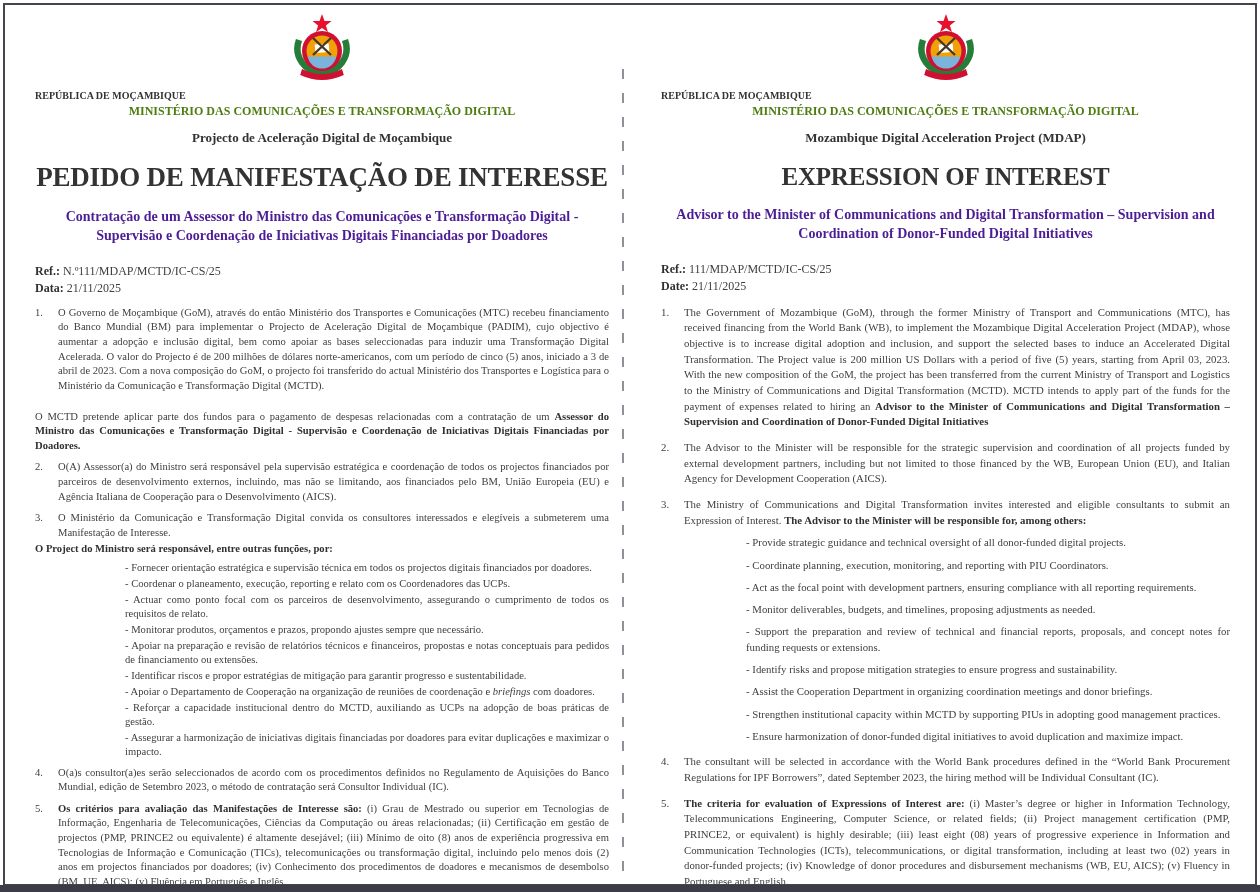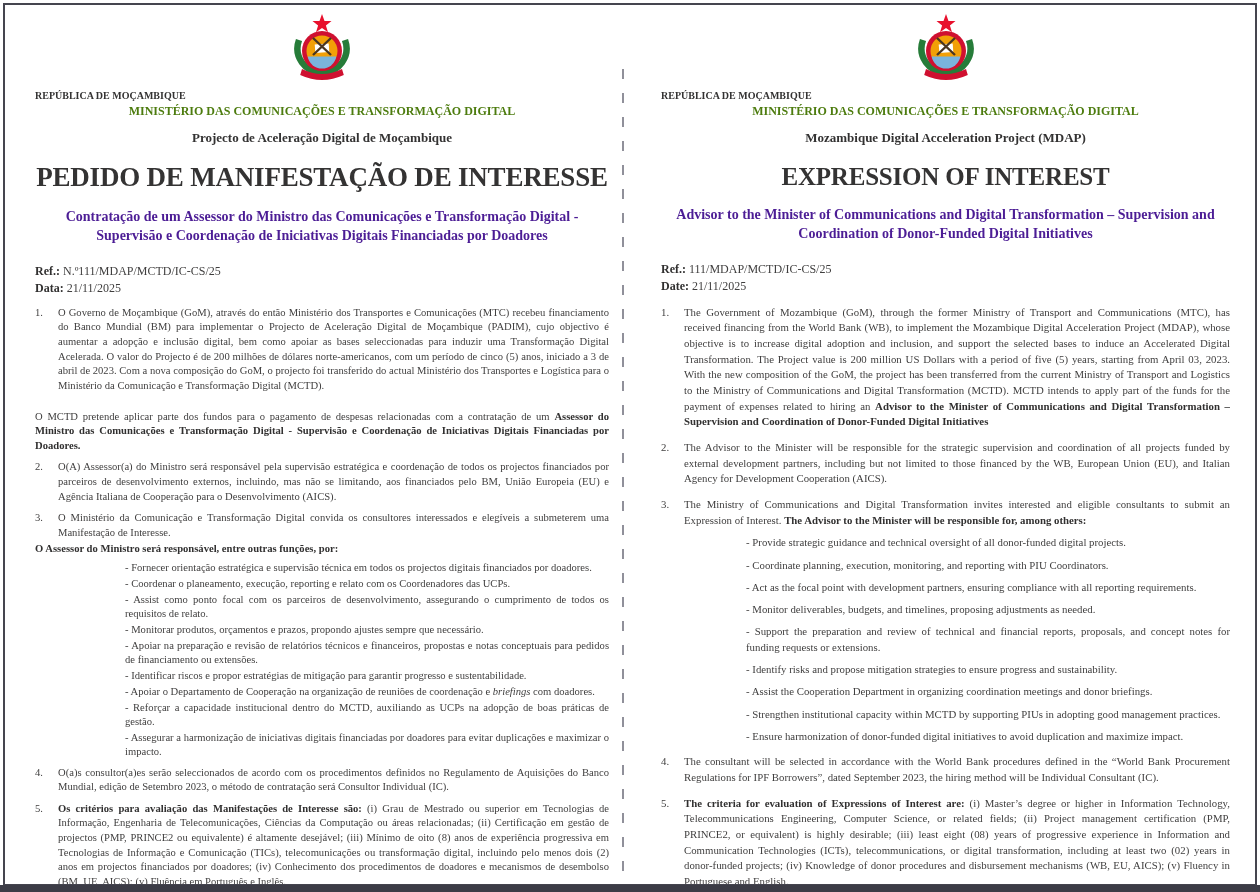--- a/index.html
+++ b/index.html
@@ -90,26 +90,26 @@
       <div class="item">
         <span class="num">2.</span>
         <div class="itext">O(A) Assessor(a) do Ministro será responsável pela supervisão estratégica e coordenação de todos os projectos financiados por parceiros de desenvolvimento externos, incluindo, mas não se limitando, aos financiados pelo BM, União Europeia (EU) e Agência Italiana de Cooperação para o Desenvolvimento (AICS).</div>
       </div>
 
       <div class="item">
         <span class="num">3.</span>
         <div class="itext">O Ministério da Comunicação e Transformação Digital convida os consultores interessados e elegíveis a submeterem uma Manifestação de Interesse.</div>
       </div>
 
-      <div class="duties-heading">O Assessor do Ministro será responsável, entre outras funções, por:</div>
+      <div class="duties-heading">O Project do Ministro será responsável, entre outras funções, por:</div>
 
       <div class="duties">
         <div class="duty">- Fornecer orientação estratégica e supervisão técnica em todos os projectos digitais financiados por doadores.</div>
         <div class="duty">- Coordenar o planeamento, execução, reporting e relato com os Coordenadores das UCPs.</div>
-        <div class="duty">- Assist como ponto focal com os parceiros de desenvolvimento, assegurando o cumprimento de todos os requisitos de relato.</div>
+        <div class="duty">- Actuar como ponto focal com os parceiros de desenvolvimento, assegurando o cumprimento de todos os requisitos de relato.</div>
         <div class="duty">- Monitorar produtos, orçamentos e prazos, propondo ajustes sempre que necessário.</div>
         <div class="duty">- Apoiar na preparação e revisão de relatórios técnicos e financeiros, propostas e notas conceptuais para pedidos de financiamento ou extensões.</div>
         <div class="duty">- Identificar riscos e propor estratégias de mitigação para garantir progresso e sustentabilidade.</div>
         <div class="duty"><span>- Apoiar o Departamento de Cooperação na organização de reuniões de coordenação e </span><i>briefings</i><span> com doadores.</span></div>
         <div class="duty">- Reforçar a capacidade institucional dentro do MCTD, auxiliando as UCPs na adopção de boas práticas de gestão.</div>
         <div class="duty">- Assegurar a harmonização de iniciativas digitais financiadas por doadores para evitar duplicações e maximizar o impacto.</div>
       </div>
 
       <div class="item">
         <span class="num">4.</span>

